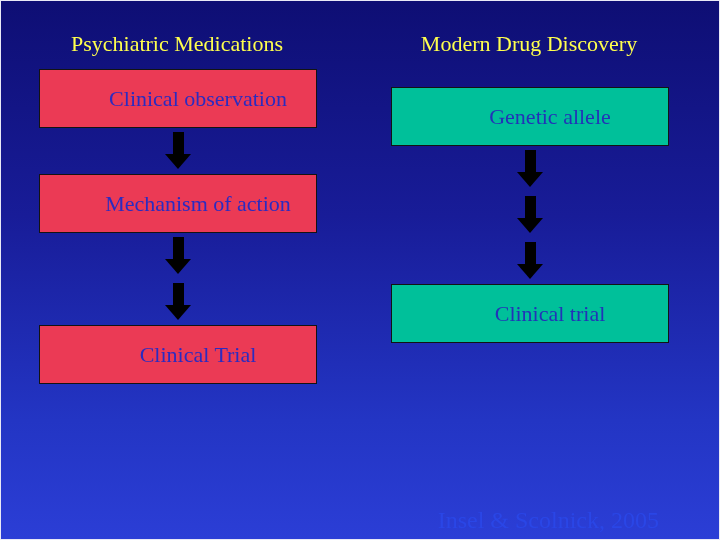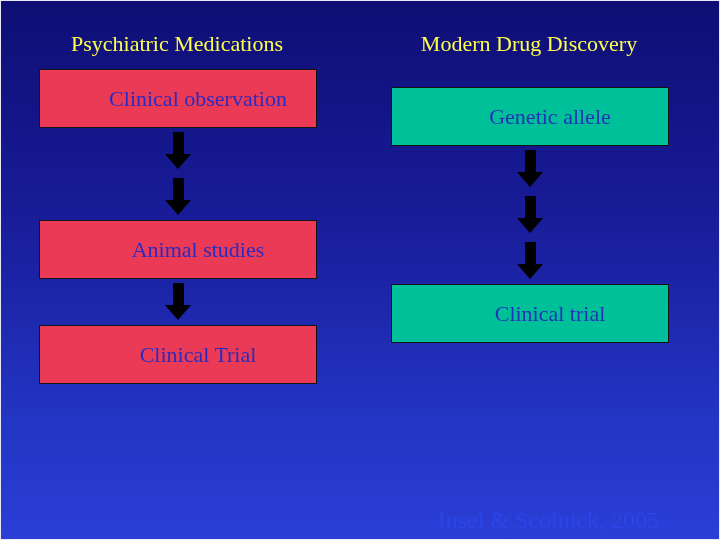--- a/index.html
+++ b/index.html
@@ -100,24 +100,24 @@
 
   <div class="col-title" id="title-left">Psychiatric Medications</div>
 
   <div class="col-title" id="title-right">Modern Drug Discovery</div>
 
   <div class="column" id="col-left">
     <div class="box red">Clinical observation</div>
     <div class="arrow-wrap">
       <div class="arrow"></div>
     </div>
+    <div class="box red">Mechanism of action</div>
     <div class="arrow-wrap">
       <div class="arrow"></div>
     </div>
-    <div class="box red">Animal studies</div>
     <div class="arrow-wrap">
       <div class="arrow"></div>
     </div>
     <div class="box red">Clinical Trial</div>
   </div>
 
   <div class="column" id="col-right">
     <div class="box teal">Genetic allele</div>
     <div class="arrow-wrap">
       <div class="arrow"></div>

